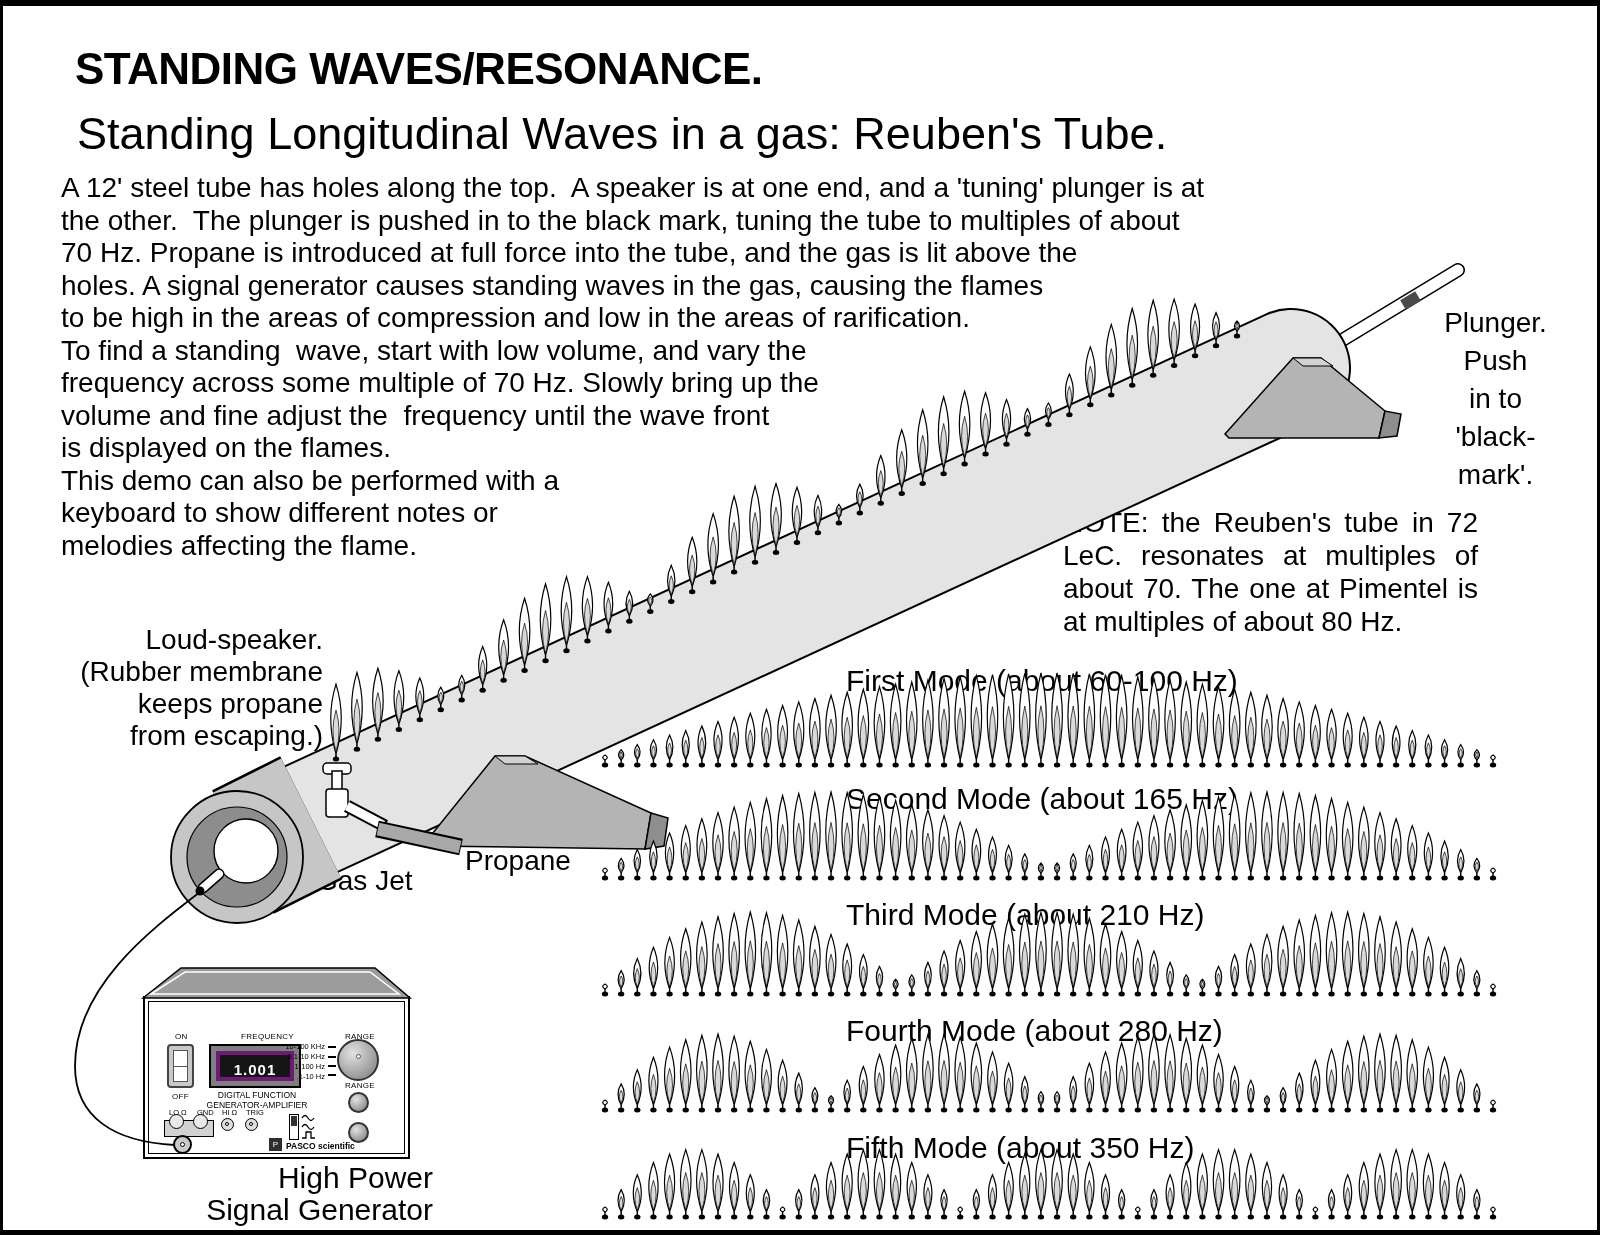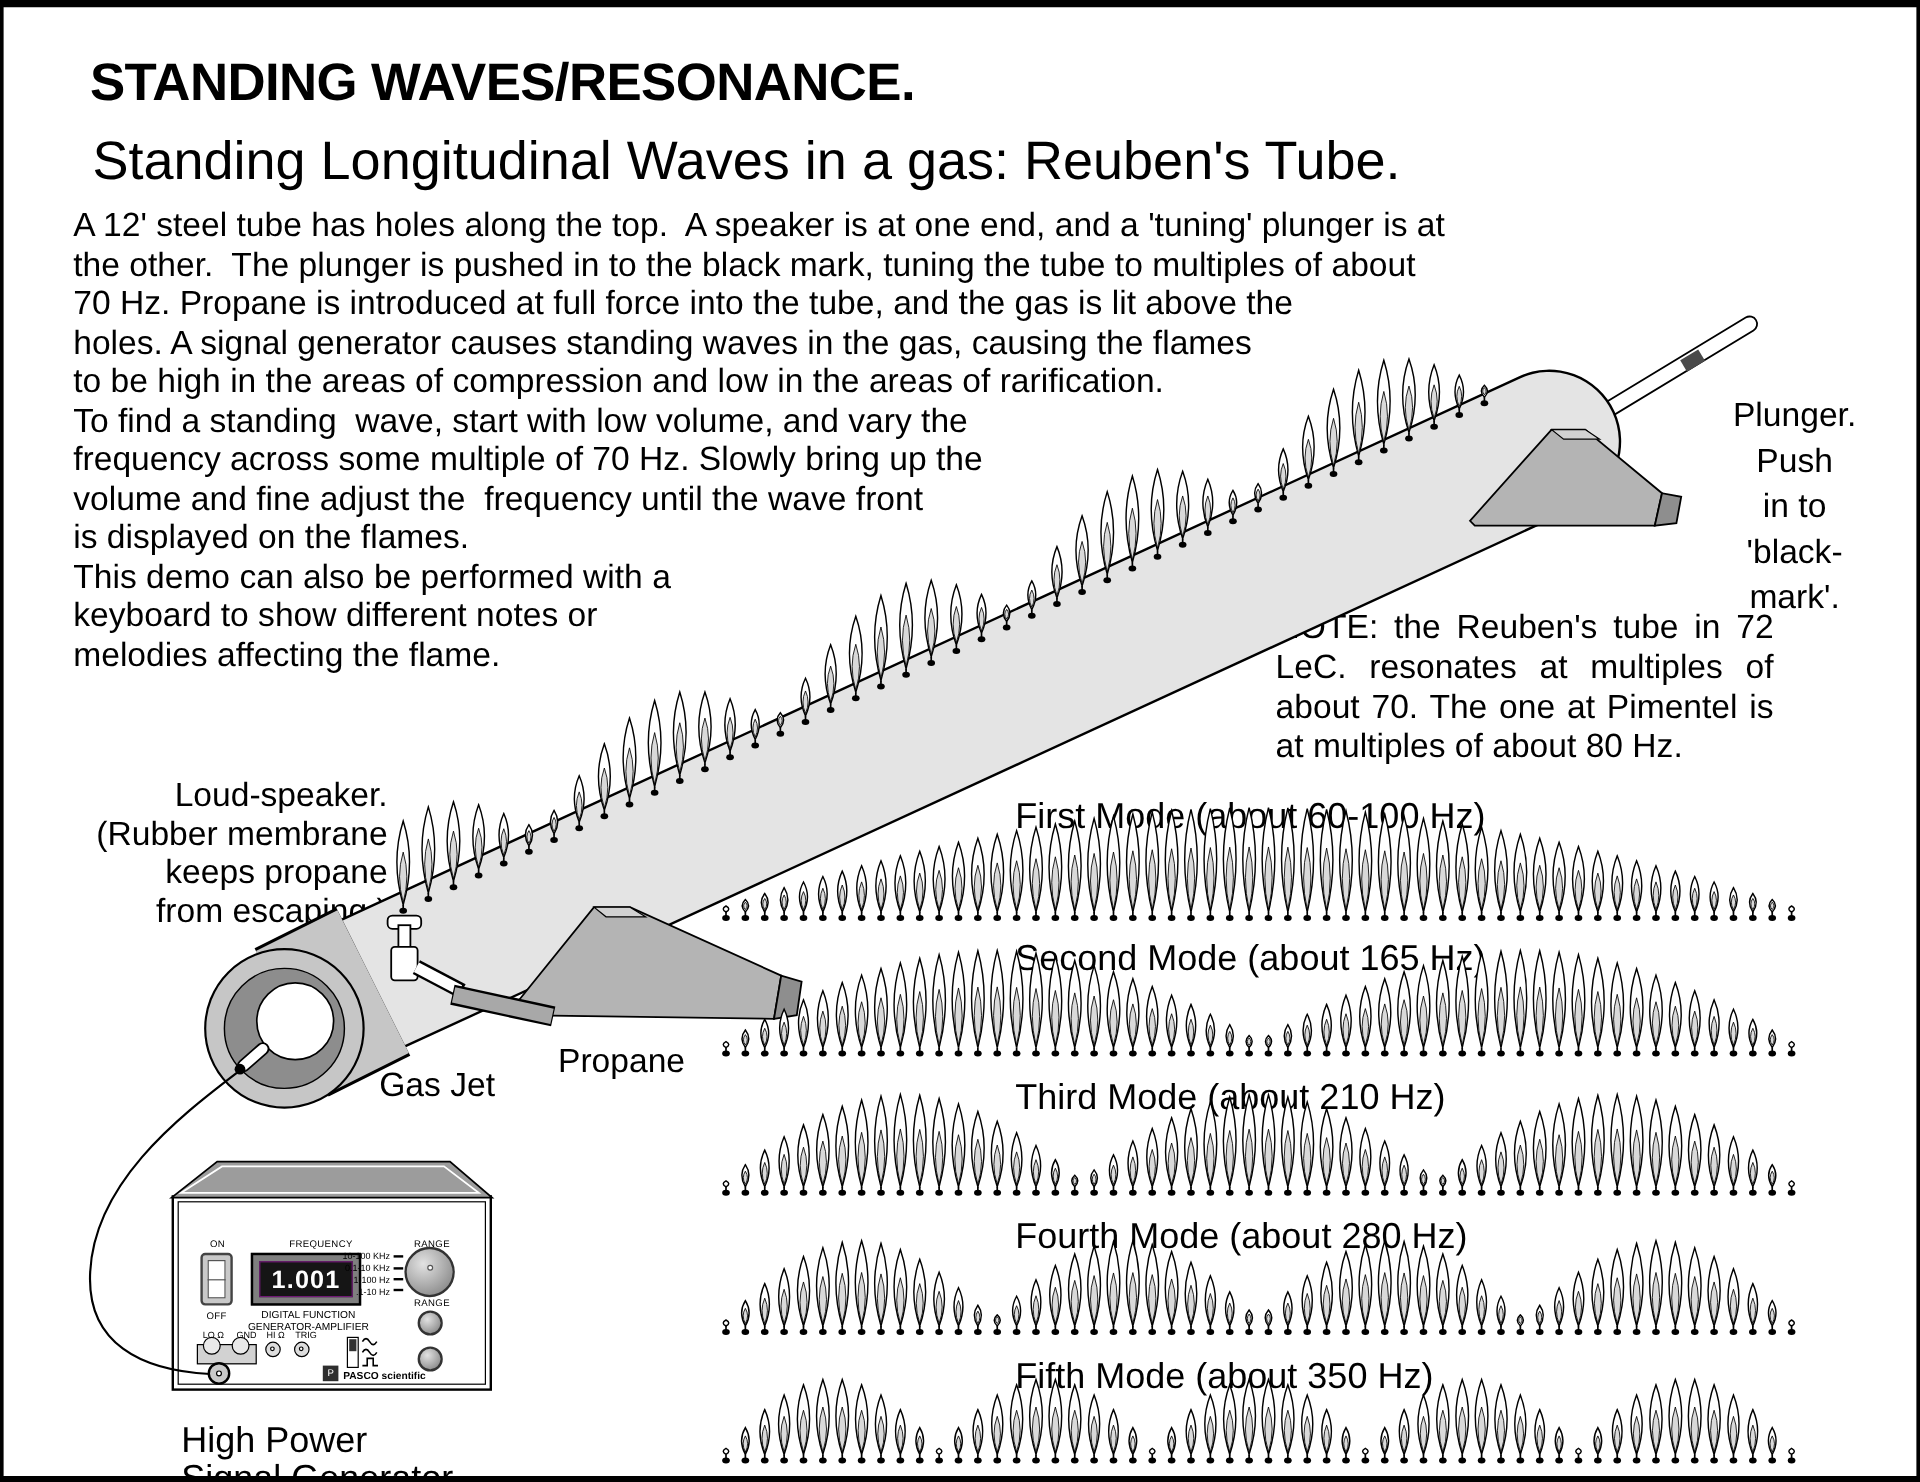--- a/index.html
+++ b/index.html
@@ -6,39 +6,39 @@
   #page{position:relative;width:1600px;height:1235px;background:#fff;
         border-top:6px solid #000;border-bottom:5px solid #000;
         border-left:3px solid #000;border-right:3px solid #000;box-sizing:border-box;
         font-family:"Liberation Sans",sans-serif;color:#000;overflow:hidden;}
   .abs{position:absolute;}
   #title{left:72px;top:38px;font-size:44px;font-weight:bold;letter-spacing:-0.5px;}
   #code{right:138px;top:36px;font-size:43px;font-weight:bold;}
   #subtitle{left:74px;top:102px;font-size:45px;}
   #description{left:58px;top:166px;width:1330px;font-size:28px;line-height:32.5px;white-space:pre-wrap;}
   #note{left:1060px;top:500px;width:415px;font-size:28px;line-height:33px;text-align:justify;white-space:normal;}
-  .lbl{font-size:28px;line-height:33px;white-space:pre-line;margin-top:23px;}
+  .lbl{font-size:28px;line-height:33px;white-space:pre-line;}
   #plunger-label{left:1400px;top:298px;width:185px;text-align:center;line-height:38px;}
   #speaker-label{left:24px;top:618px;width:296px;text-align:right;line-height:32px;}
   #gasjet-label{left:313px;top:858px;}
   #propane-label{left:462px;top:838px;}
-  #gen-label{left:148px;top:1156px;width:282px;text-align:left;font-size:30px;line-height:32px;}
+  #gen-label{left:148px;top:1156px;width:282px;text-align:right;font-size:30px;line-height:32px;}
   .mode-label{left:843px;font-size:30px;white-space:pre;}
   #apparatus{position:absolute;left:0;top:0;z-index:3;pointer-events:none;}
   .txt{z-index:2;}
   
   #generator{left:140px;top:990px;width:267px;height:163px;background:#fff;border:2px solid #000;box-sizing:border-box;z-index:2;}
   #gen-inner{position:absolute;inset:3px;border:1px solid #000;}
   #gen-inner *{position:absolute;box-sizing:border-box;}
   .micro{font-size:8px;letter-spacing:0.3px;white-space:nowrap;}
   .tiny{font-size:7.5px;white-space:nowrap;}
   #freq-lbl{left:66px;top:30px;padding-left:26px;}
   #disp-bezel{left:60px;top:42px;width:92px;height:44px;background:#7f7f7f;border:2px solid #000;}
-  #display{position:absolute;inset:5px;background:#151515;border:1px solid #701a75;
-           color:#fff;font-size:21px;font-weight:bold;text-align:center;line-height:30px;letter-spacing:1px;}
+  #display{position:absolute;inset:5px;background:#151515;border:4px solid #701a75;
+           color:#fff;font-size:15px;font-weight:bold;text-align:center;line-height:30px;letter-spacing:1px;}
   #on-lbl{left:26px;top:30px;}  #off-lbl{left:23px;top:90px;}
   #switch{left:18px;top:42px;width:27px;height:44px;border:2px solid #444;border-radius:4px;background:#c9c9c9;}
   #switch-in{left:4px;top:4px;width:15px;height:32px;background:#fff;border:1px solid #555;}
   #switch-mid{left:4px;top:20px;width:15px;height:1px;background:#555;}
   #range-top-lbl{left:196px;top:30px;} #range-mid-lbl{left:196px;top:79px;}
   .knob{border-radius:50%;border:2px solid #333;background:radial-gradient(circle at 36% 32%,#e2e2e2,#a8a8a8 55%,#777);}
   #knob1{left:188px;top:37px;width:42px;height:42px;}
   #knob1-dot{left:207px;top:52px;width:5px;height:5px;border-radius:50%;background:#fff;border:1px solid #555;}
   #knob2{left:199px;top:90px;width:21px;height:21px;}
   #knob3{left:199px;top:120px;width:21px;height:21px;}

